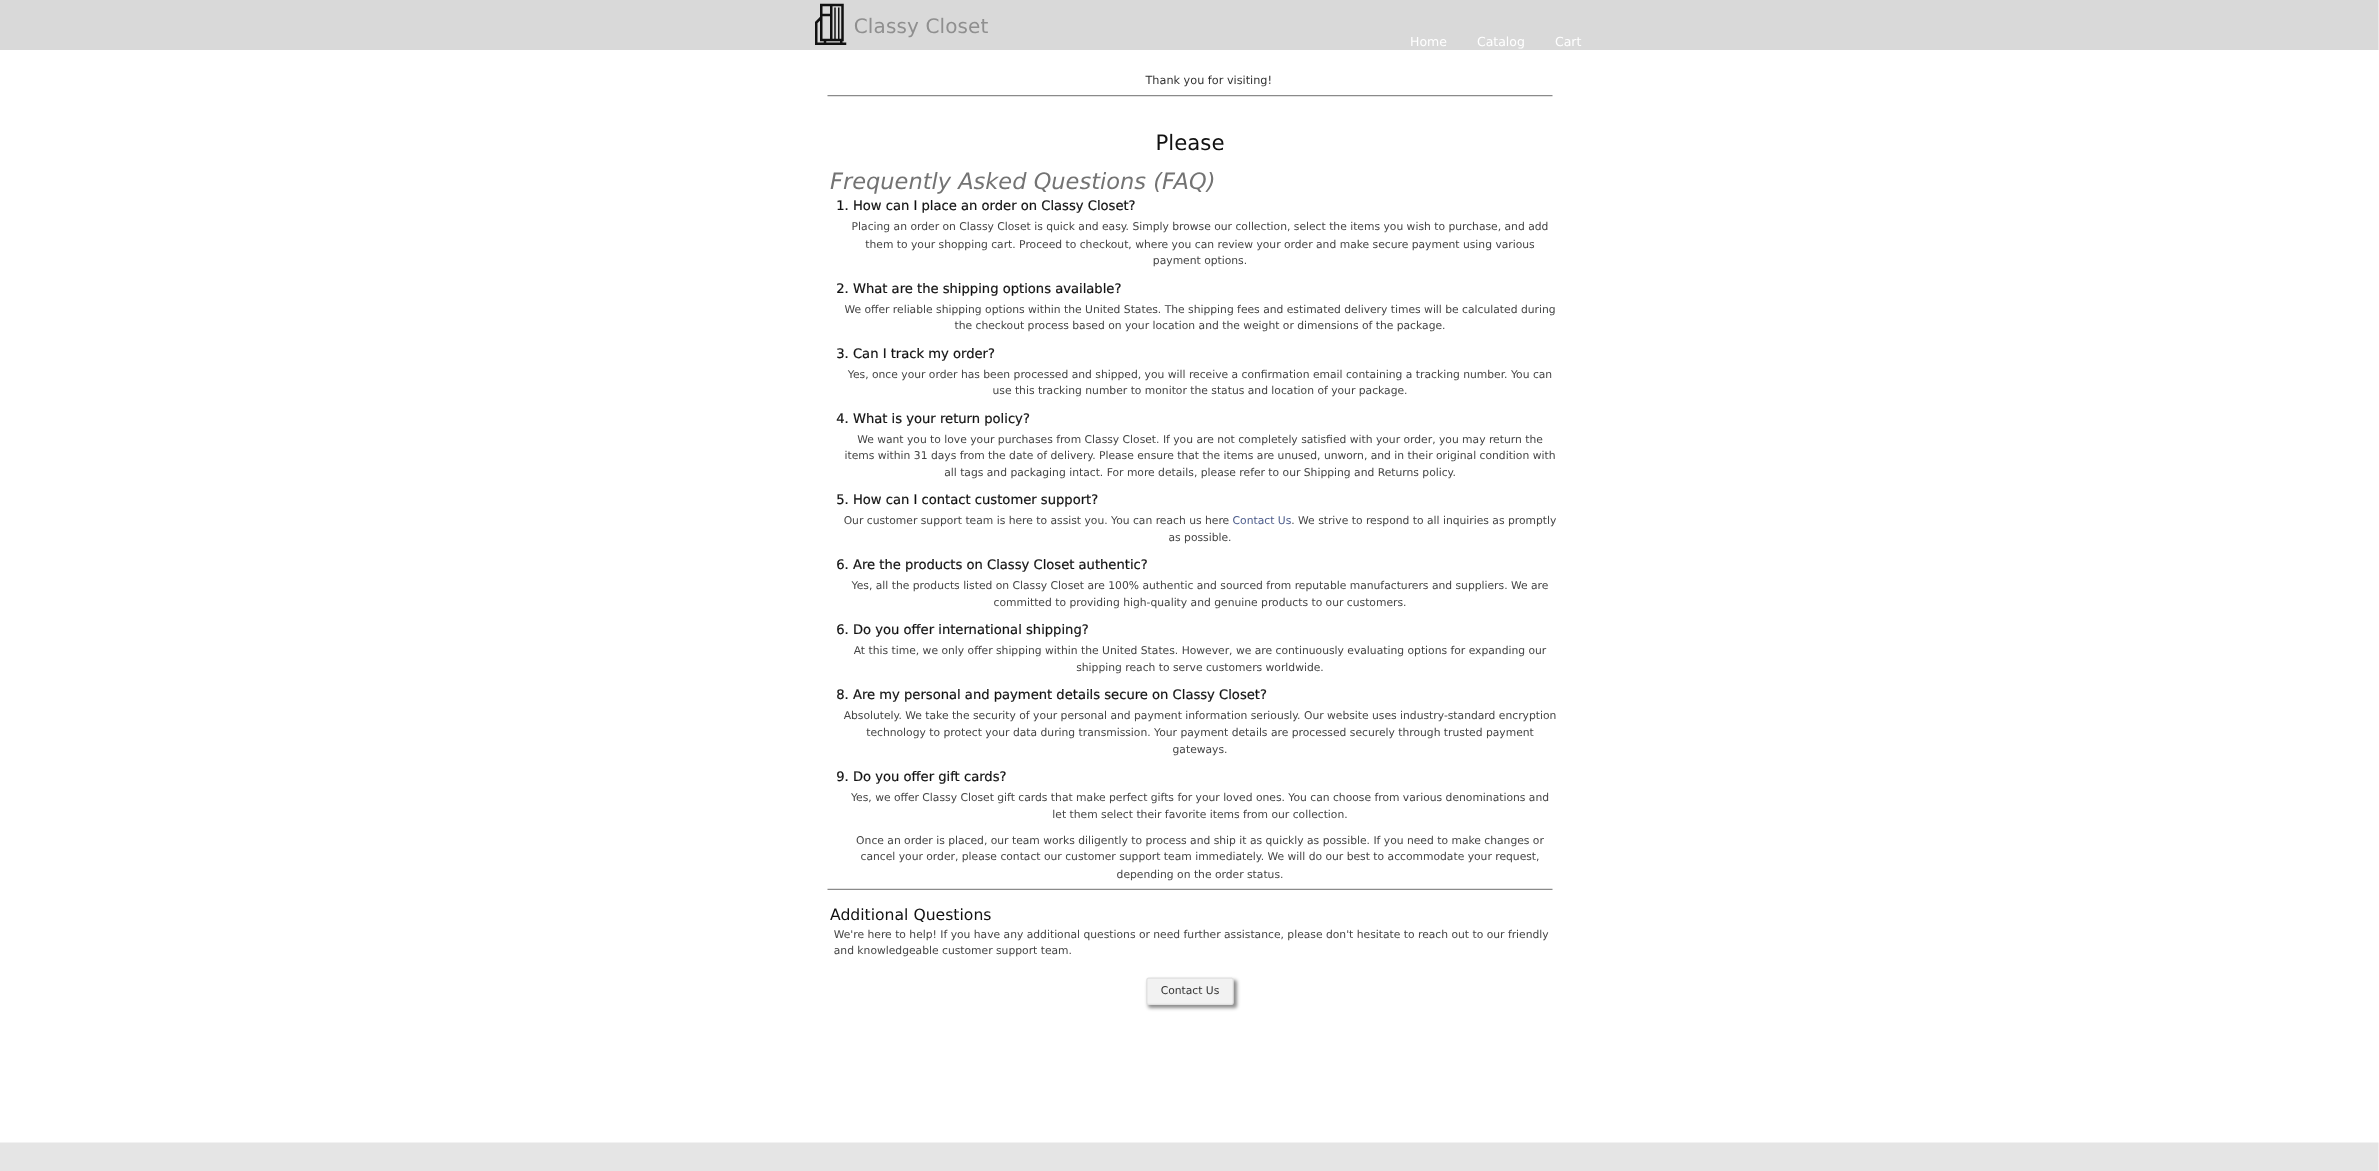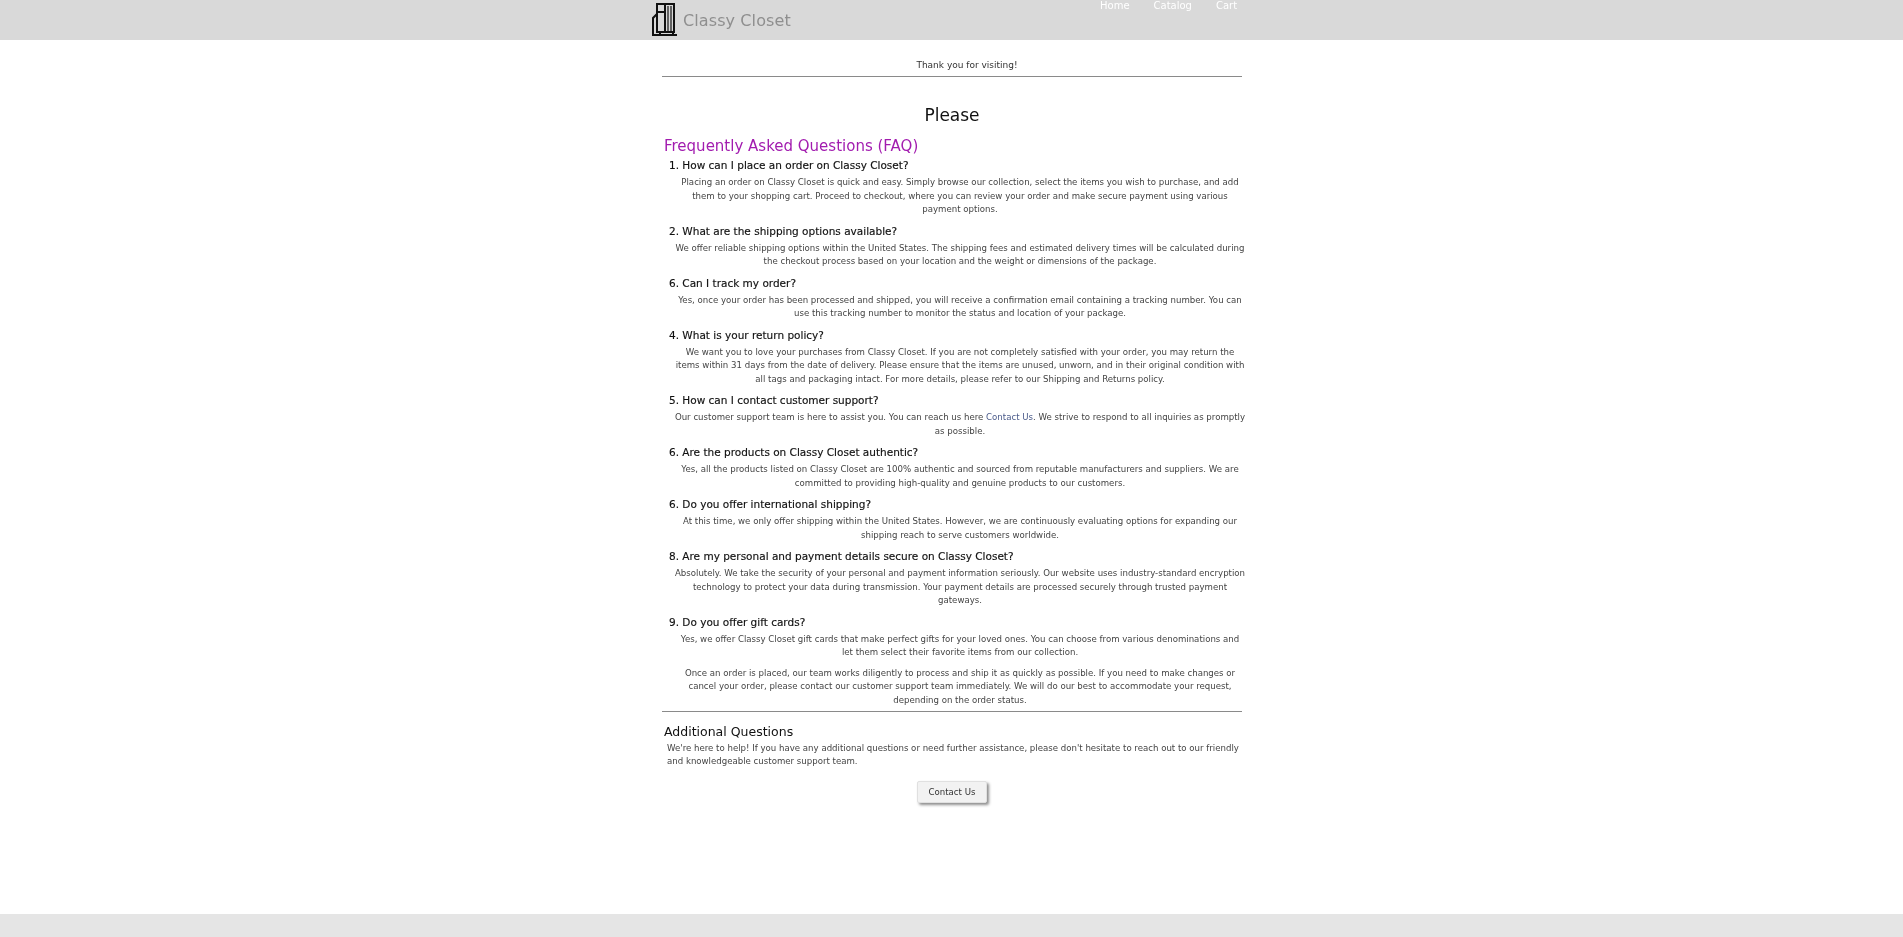--- a/index.html
+++ b/index.html
@@ -14,21 +14,21 @@
     .brand {
       position: absolute; left: 651px; top: 2px; height: 36px;
       display: flex; align-items: center; text-decoration: none;
     }
     .brand-logo { width: 28px; height: 36px; display: block; }
     .brand-name {
       margin-left: 4px; font-size: 16px; color: #8f8f8f;
       font-family: "DejaVu Sans", sans-serif; font-weight: normal; letter-spacing: 0.1px;
     }
     .nav-links {
-      position: absolute; top: 0; left: 1100px; height: 40px; display: flex; align-items: flex-start;
+      position: absolute; top: 0; left: 1128px; height: 40px; display: flex; align-items: flex-end;
     }
     .nav-link {
       color: #ffffff; font-size: 10px; text-decoration: none;
       font-family: "DejaVu Sans", sans-serif; margin-right: 24px; cursor: pointer;
     }
     .nav-link:last-child { margin-right: 0; }
 
     .container {
       position: absolute; left: 662px; top: 40px; width: 580px;
     }
@@ -36,22 +36,22 @@
       text-align: center; font-size: 9px; color: #333; margin-top: 18px; height: 14px; line-height: 14px;
       padding-left: 30px;
     }
     .rule { border: 0; border-top: 1px solid #8a8a8a; width: 580px; margin: 4px 0 0 0; }
 
     .page-title {
       text-align: center; font-size: 17px; font-weight: normal; color: #111;
       margin-top: 27px; height: 22px; line-height: 22px;
     }
     .faq-title {
-      font-size: 15px; font-weight: normal; color: #a21caf; margin-top: 11px; margin-left: 2px;
-      height: 18px; line-height: 18px;
+      font-size: 18px; font-weight: normal; color: #737373; margin-top: 11px; margin-left: 2px;
+      height: 18px; line-height: 18px; font-style: italic;
     }
     .faq-list { margin-top: 3px; }
     .faq-item { margin-bottom: 7px; }
     .faq-q {
       font-size: 10.5px; font-weight: normal; color: #111; margin-left: 7px; line-height: 15px;
       -webkit-text-stroke: 0.15px #111;
     }
     .faq-a {
       font-size: 8.6px; color: #444; margin-left: 12px; margin-top: 3px; line-height: 13.5px; width: 572px; text-align: center;
     }
@@ -111,21 +111,21 @@
   <div class="faq-list">
     <div class="faq-item">
       <h3 class="faq-q">1. How can I place an order on Classy Closet?</h3>
       <p class="faq-a">Placing an order on Classy Closet is quick and easy. Simply browse our collection, select the items you wish to purchase, and add them to your shopping cart. Proceed to checkout, where you can review your order and make secure payment using various payment options.</p>
     </div>
     <div class="faq-item">
       <h3 class="faq-q">2. What are the shipping options available?</h3>
       <p class="faq-a">We offer reliable shipping options within the United States. The shipping fees and estimated delivery times will be calculated during the checkout process based on your location and the weight or dimensions of the package.</p>
     </div>
     <div class="faq-item">
-      <h3 class="faq-q">6. Can I track my order?</h3>
+      <h3 class="faq-q">3. Can I track my order?</h3>
       <p class="faq-a">Yes, once your order has been processed and shipped, you will receive a confirmation email containing a tracking number. You can use this tracking number to monitor the status and location of your package.</p>
     </div>
     <div class="faq-item">
       <h3 class="faq-q">4. What is your return policy?</h3>
       <p class="faq-a">We want you to love your purchases from Classy Closet. If you are not completely satisfied with your order, you may return the items within 31 days from the date of delivery. Please ensure that the items are unused, unworn, and in their original condition with all tags and packaging intact. For more details, please refer to our Shipping and Returns policy.</p>
     </div>
     <div class="faq-item">
       <h3 class="faq-q">5. How can I contact customer support?</h3>
       <p class="faq-a"><span>Our customer support team is here to assist you. You can reach us here </span><a>Contact Us</a><span>. We strive to respond to all inquiries as promptly as possible.</span></p>
     </div>

